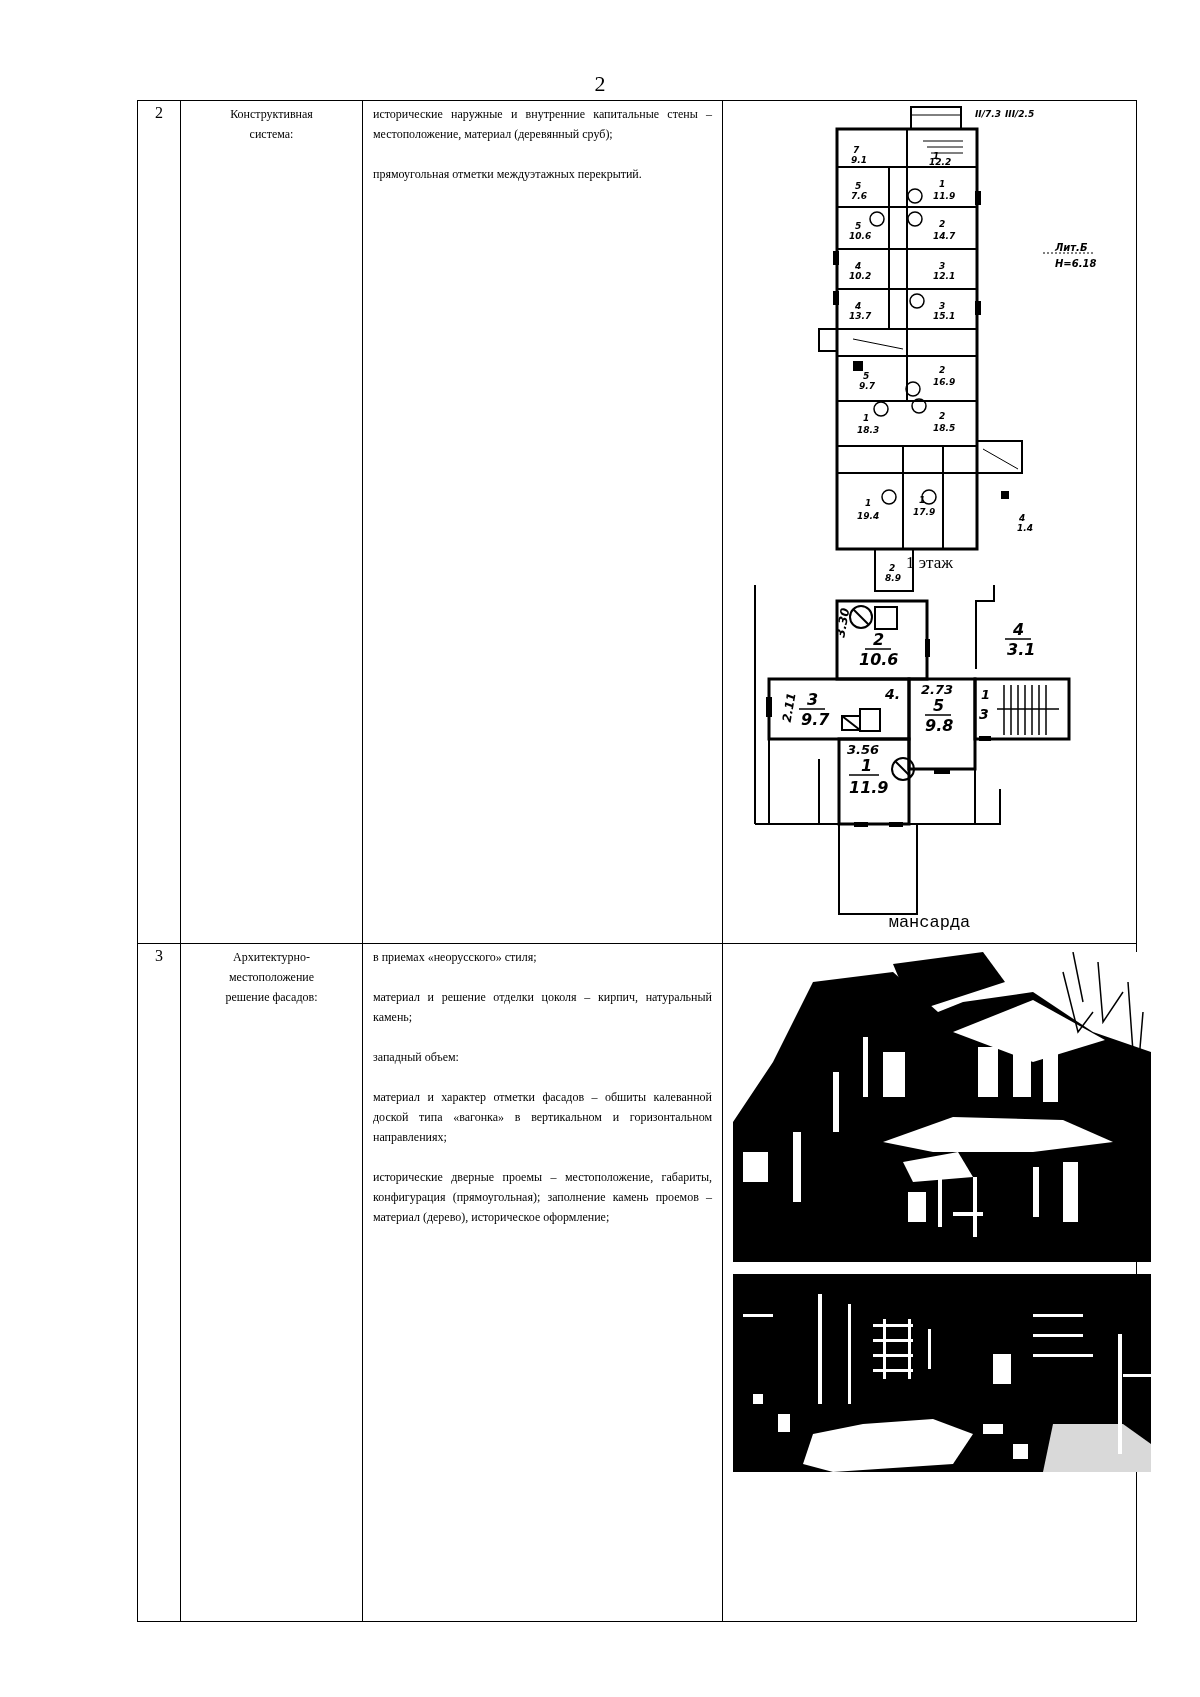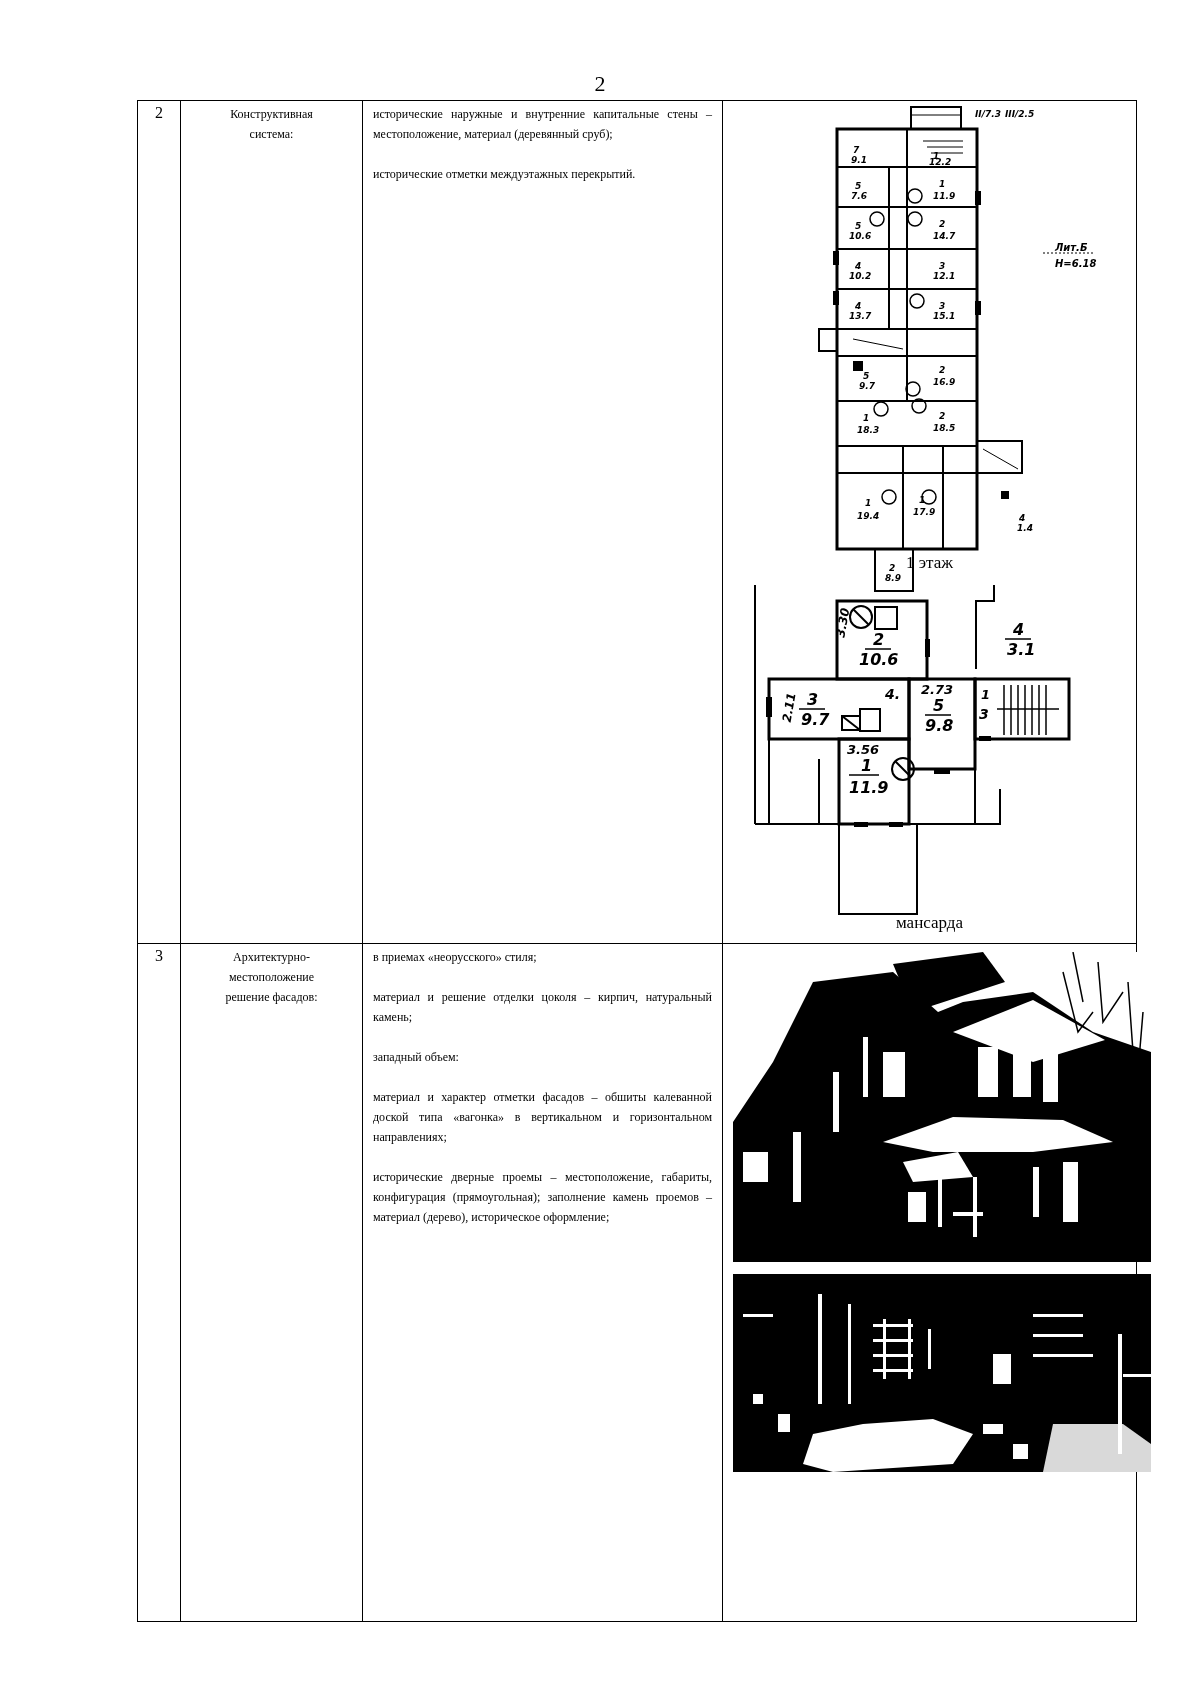--- a/index.html
+++ b/index.html
@@ -29,21 +29,21 @@
 
   <tbody>
       <tr style="height:843px;">
     <td class="c-num">2</td>
     <td class="c-name">
       <div>Конструктивная</div>
       <div>система:</div>
     </td>
     <td class="c-desc">
       <p class="para">исторические наружные и внутренние капитальные стены – местоположение, материал (деревянный сруб);</p>
-      <p class="para last">исторические отметки междуэтажных перекрытий.</p>
+      <p class="para last">прямоугольная отметки междуэтажных перекрытий.</p>
     </td>
     <td class="c-img">
 
       <svg width="320" height="500" viewBox="0 0 320 500" style="position:absolute;left:70px;top:0;">
         <g fill="none" stroke="#000" stroke-width="3">
           <rect x="44" y="28" width="140" height="420"></rect>
           <rect x="118" y="6" width="50" height="22" stroke-width="2"></rect>
           <line x1="44" y1="66" x2="184" y2="66" stroke-width="2"></line>
           <line x1="44" y1="106" x2="184" y2="106" stroke-width="2"></line>
           <line x1="44" y1="148" x2="184" y2="148" stroke-width="2"></line>
@@ -203,21 +203,21 @@
           <text x="230" y="140" font-size="14">3</text>
           <text x="98" y="175" font-size="13">3.56</text>
           <text x="112" y="192" font-size="16">1</text>
               <line x1="100" y1="196" x2="130" y2="196" stroke="#000" stroke-width="1.5"></line>
           <text x="100" y="214" font-size="16">11.9</text>
           <text x="264" y="56" font-size="16">4</text>
               <line x1="256" y1="60" x2="282" y2="60" stroke="#000" stroke-width="1.5"></line>
           <text x="258" y="76" font-size="16">3.1</text>
         </g>
       </svg>
-      <div class="caption" style="top:812px;">мансарда</div>
+      <div class="caption" style="top:812px;font-family:Liberation Mono, monospace;">мансарда</div>
     </td>
   </tr>
 
   <tr style="height:678px;">
     <td class="c-num">3</td>
     <td class="c-name">
       <div>Архитектурно-</div>
       <div>местоположение</div>
       <div>решение фасадов:</div>
     </td>

